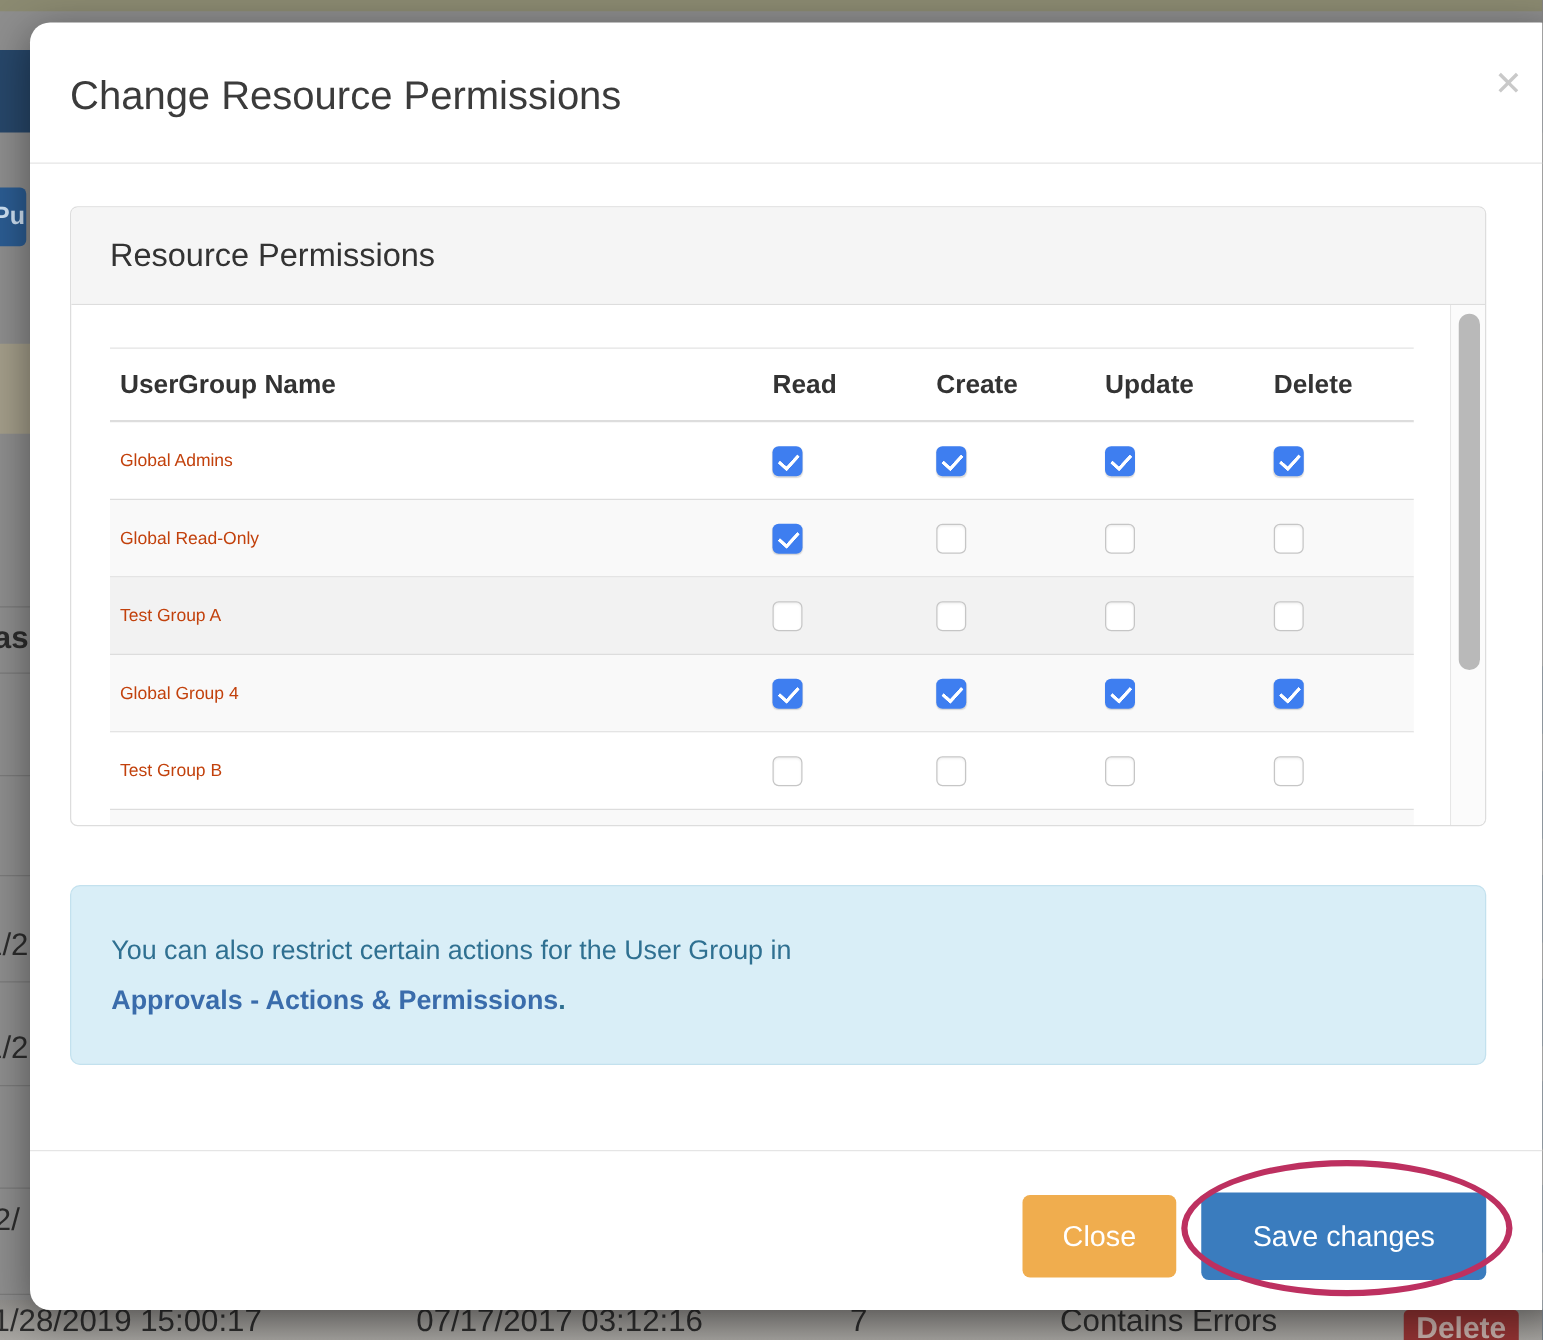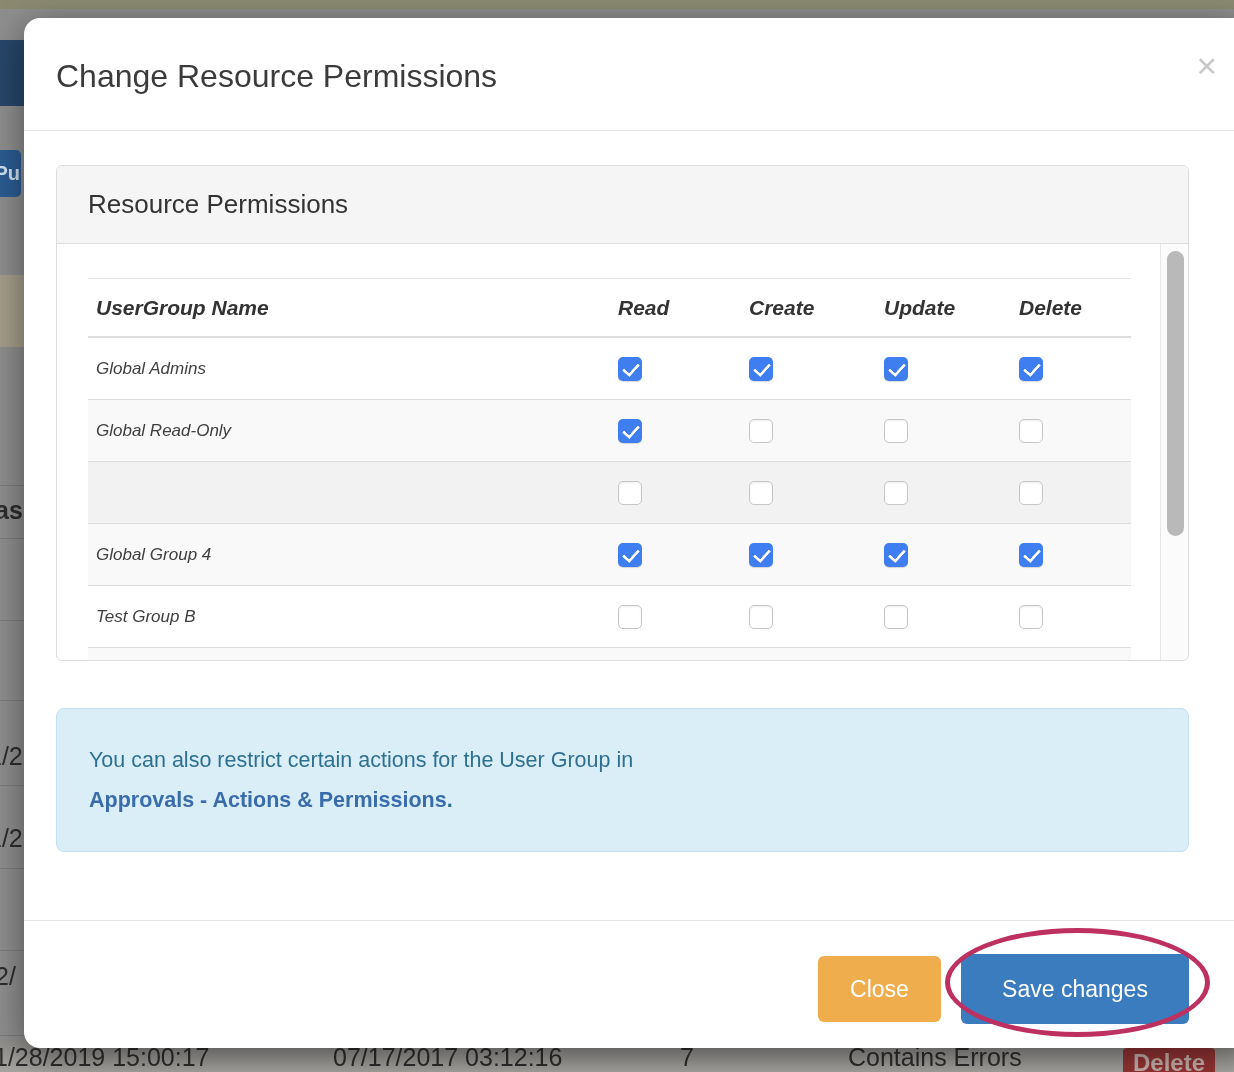--- a/index.html
+++ b/index.html
@@ -27,32 +27,32 @@
          border-radius:16px;box-shadow:0 8px 35px rgba(0,0,0,.45);}
   .modal-title{position:absolute;left:32px;top:40px;font-size:32px;color:#3b3b3b;font-weight:normal;margin:0;}
   .modal-close{position:absolute;right:30px;top:36px;color:#c9c9c9;font-size:27px;font-weight:bold;
                line-height:27px;cursor:pointer;}
   .modal-header-rule{position:absolute;left:0;top:112px;width:100%;border-top:1px solid #e5e5e5;}
   
   .panel{position:absolute;left:32px;top:147px;width:1133px;height:496px;border:1px solid #ddd;
          border-radius:6px;box-sizing:border-box;background:#fff;}
   .panel-head{height:77px;background:#f5f5f5;border-bottom:1px solid #ddd;border-radius:5px 5px 0 0;
               font-size:26px;color:#333;line-height:77px;padding-left:31px;}
-  .panel-body{position:relative;height:416px;border-radius:0 0 5px 5px;overflow:hidden;font-style:italic;}
+  .panel-body{position:relative;height:416px;border-radius:0 0 5px 5px;overflow:hidden;}
   
   .ptable{position:absolute;left:31px;top:34px;width:1043px;}
   .t-hrow{position:relative;height:60px;border-top:1px solid #e4e4e4;border-bottom:2px solid #ddd;
           box-sizing:border-box;background:#fff;}
   .t-h{position:absolute;top:0;line-height:58px;font-size:21px;font-weight:bold;color:#333;white-space:nowrap;}
   .h-name{left:8px;}  .colpos0{left:530px;text-align:center;} .colpos1{left:661px;} .colpos2{left:796px;} .colpos3{left:931px;}
   .t-row{position:relative;height:62px;border-bottom:1px solid #ddd;box-sizing:border-box;background:#fff;}
   .t-rows .t-row:nth-child(2){background:#f9f9f9;}
   .t-rows .t-row:nth-child(3){background:#f2f2f2;}
   .t-rows .t-row:nth-child(4){background:#f9f9f9;}
-  .t-label{position:absolute;left:8px;top:0;line-height:61px;font-size:17px;color:#404040;white-space:nowrap;}
+  .t-label{position:absolute;left:8px;top:0;line-height:61px;font-size:14px;color:#c2410c;white-space:nowrap;}
   .t-row-partial{height:14px;background:#f9f9f9;}
   .cb{position:absolute;top:50%;margin-top:-12px;width:24px;height:24px;box-sizing:border-box;
       border-radius:5px;background:#fff;border:1px solid #c6c6c6;box-shadow:inset 0 1px 2px rgba(0,0,0,.07);cursor:pointer;}
   .cb.checked{background:#3e7ef0;border:none;box-shadow:0 1px 1px rgba(0,0,0,.15);}
   .tick{position:absolute;left:8px;top:3px;width:7px;height:13px;border:solid #fff;
         border-width:0 3px 3px 0;border-radius:1px;transform:rotate(42deg);}
   
   .scroll-gutter{position:absolute;top:0;right:0;bottom:0;left:1103px;background:#fbfbfb;
                  border-left:1px solid #e6e6e6;border-radius:0 0 5px 0;}
   .scroll-thumb{position:absolute;left:6px;top:7px;width:17px;height:285px;border-radius:9px;background:#b9b9b9;cursor:grab;}
@@ -149,20 +149,21 @@
               <div class="t-row">
                 <span class="t-label">Global Read-Only</span>
                 <span class="cb colpos0 checked">
                   <span class="tick"></span>
                 </span>
                 <span class="cb colpos1"></span>
                 <span class="cb colpos2"></span>
                 <span class="cb colpos3"></span>
               </div>
               <div class="t-row">
+                <span class="t-label">Test Group A</span>
                 <span class="cb colpos0"></span>
                 <span class="cb colpos1"></span>
                 <span class="cb colpos2"></span>
                 <span class="cb colpos3"></span>
               </div>
               <div class="t-row">
                 <span class="t-label">Global Group 4</span>
                 <span class="cb colpos0 checked">
                   <span class="tick"></span>
                 </span>

